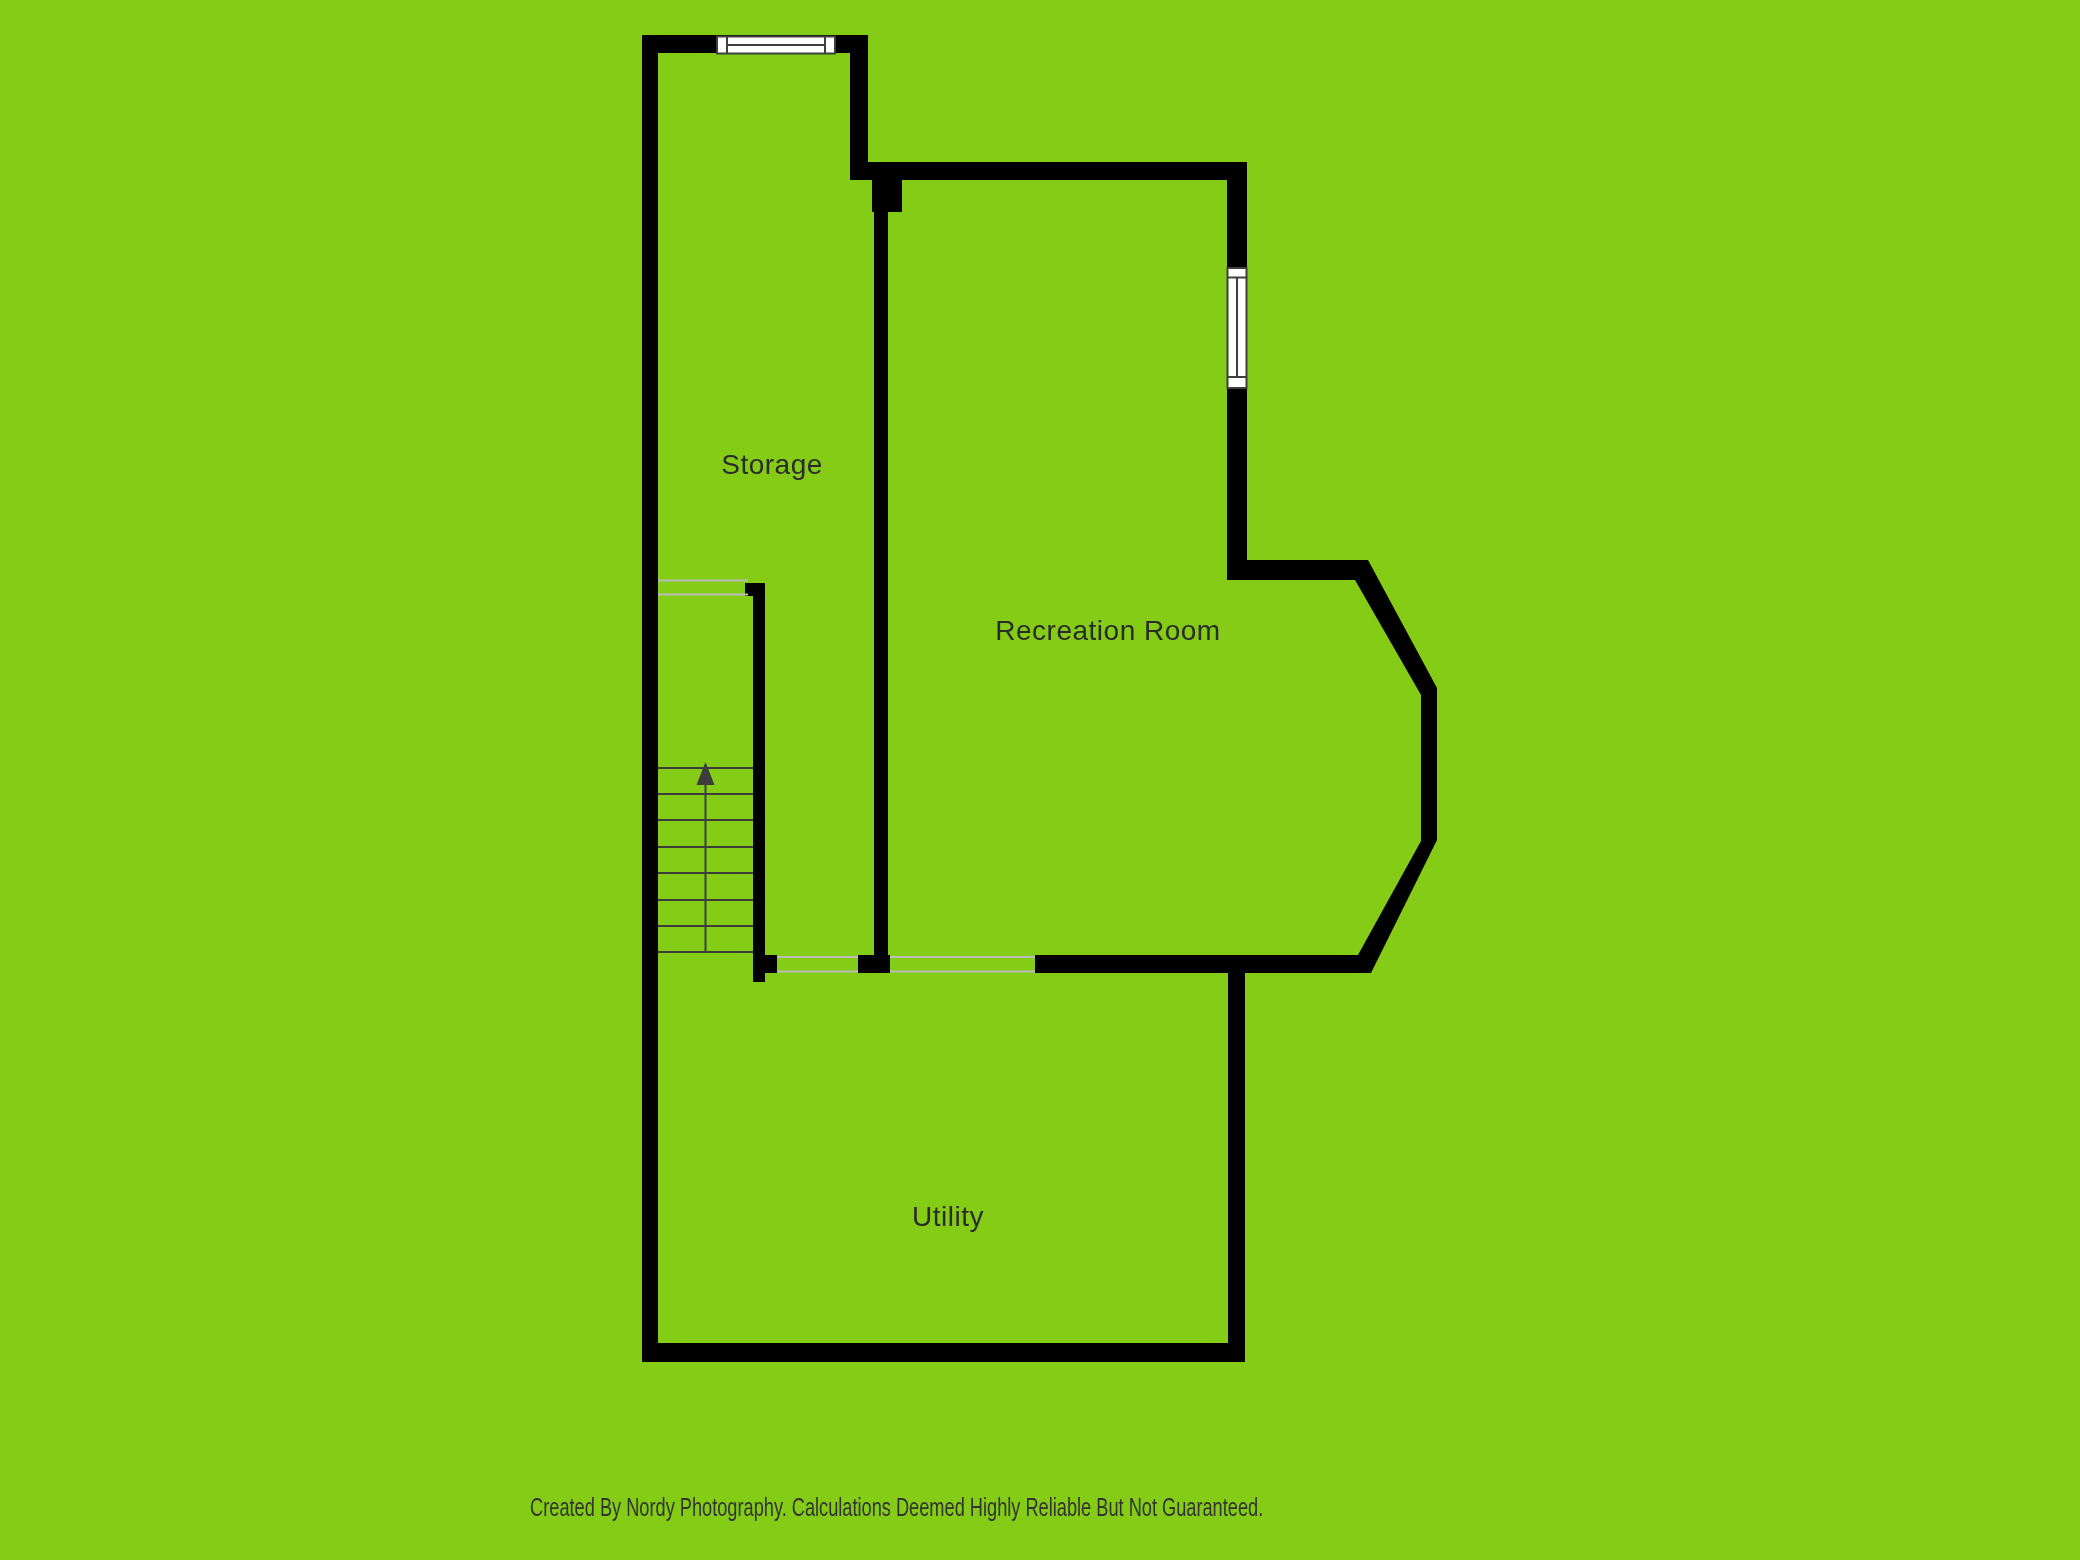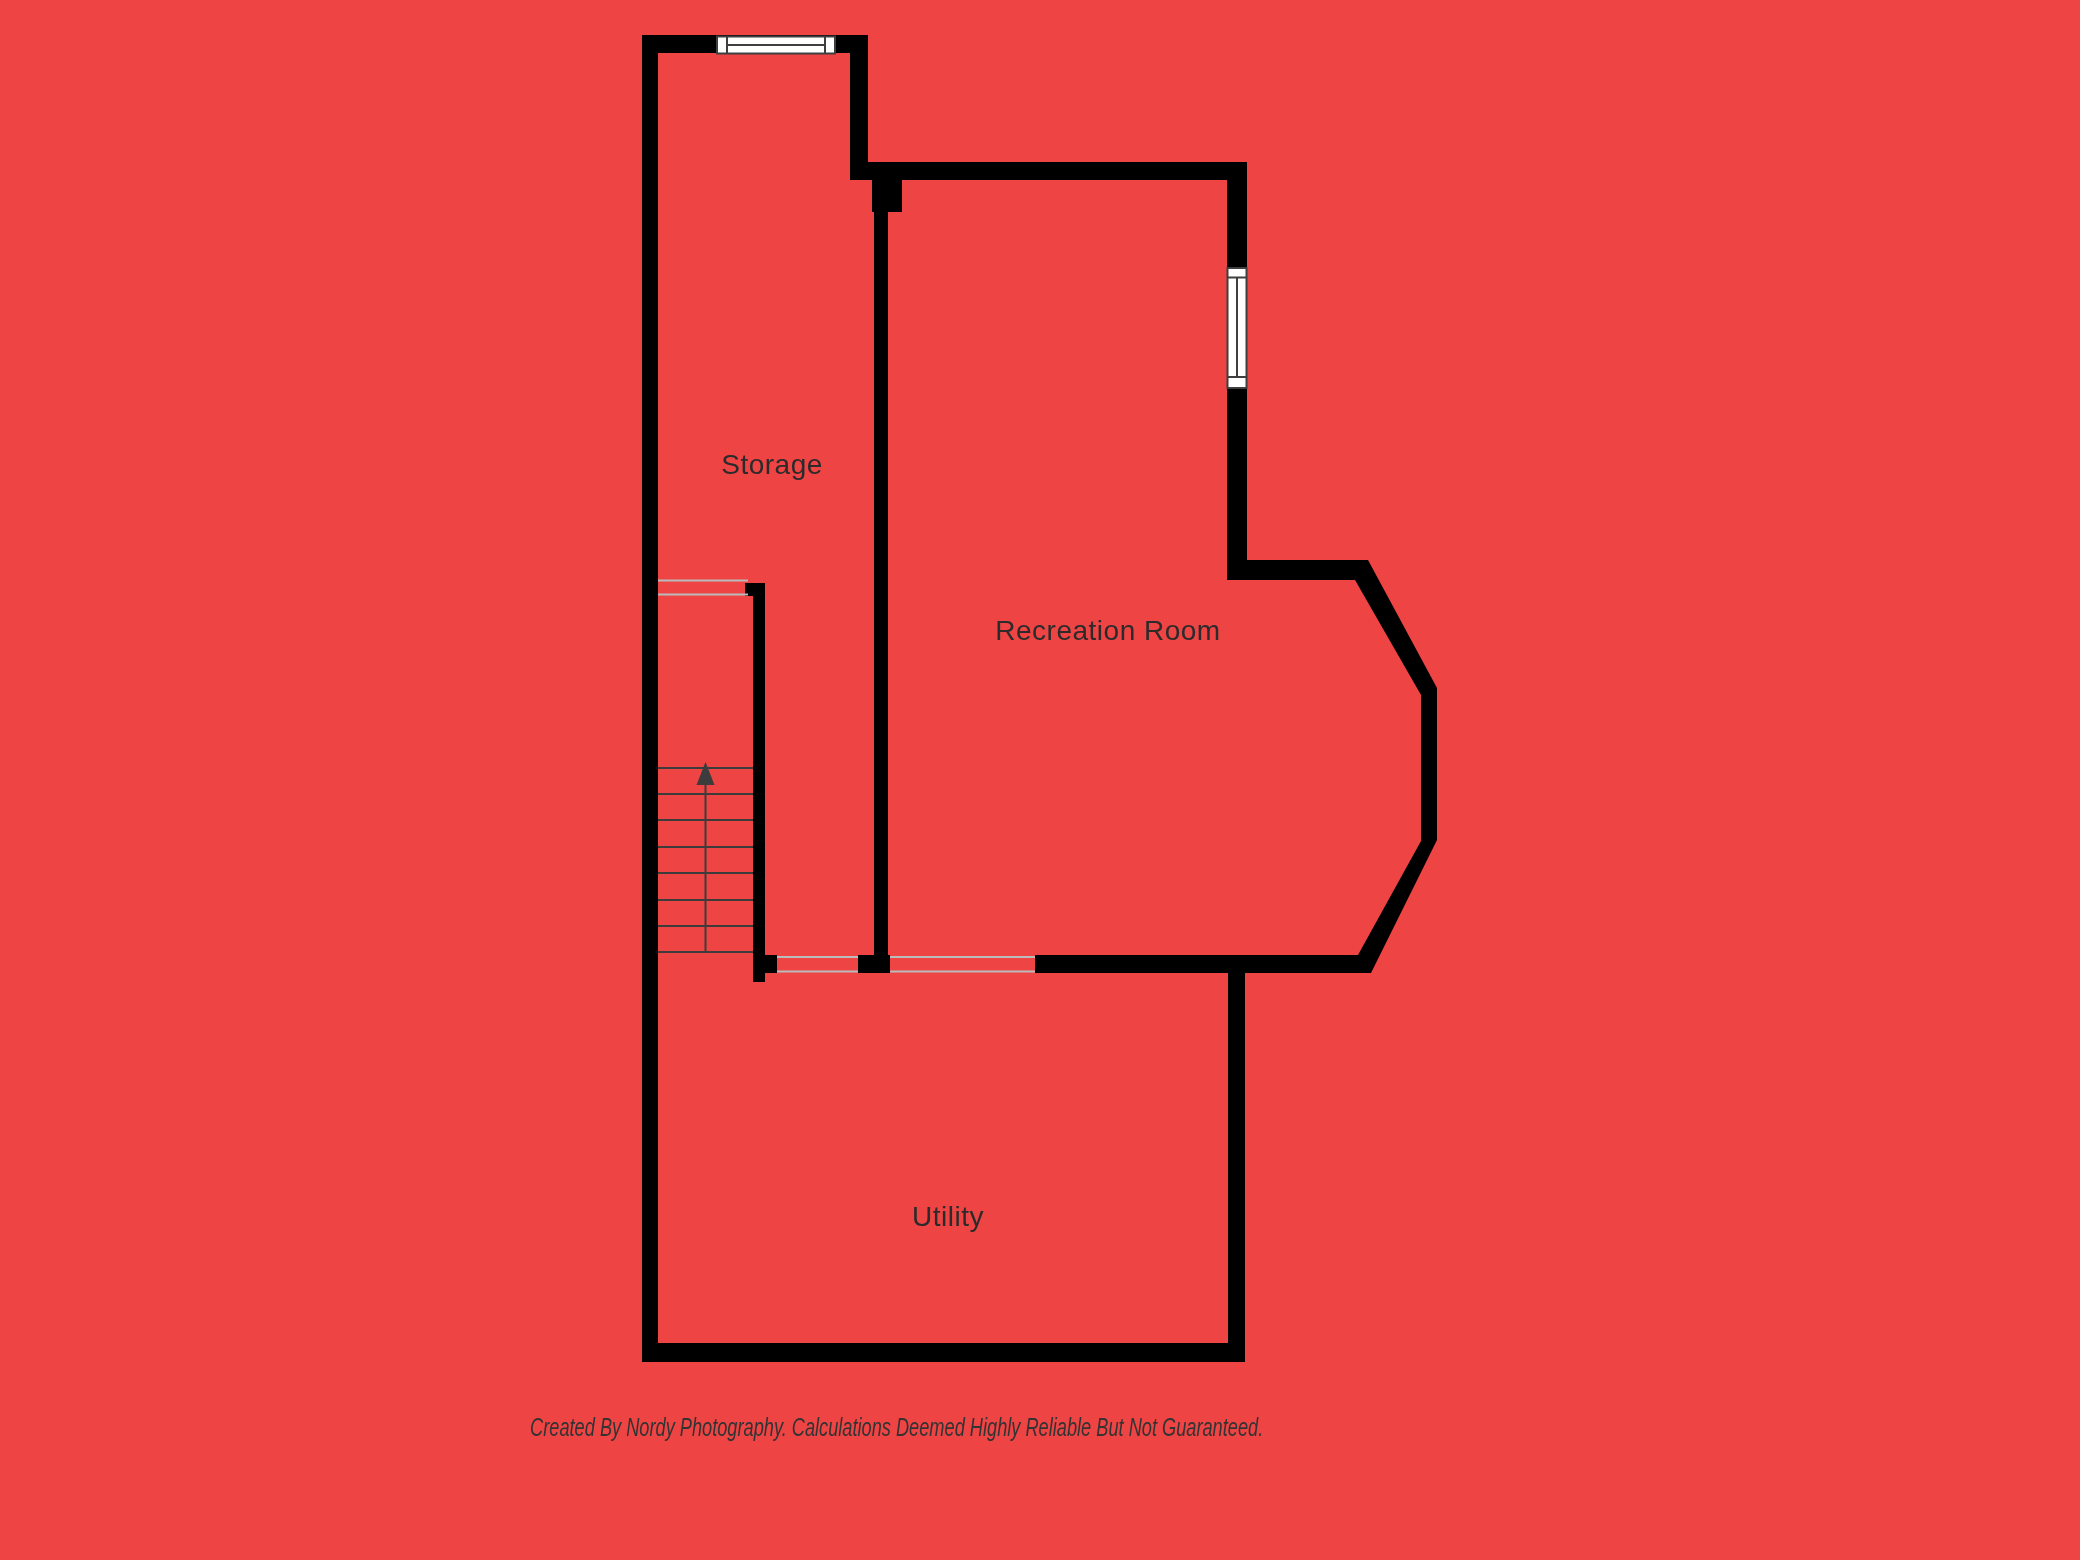--- a/index.html
+++ b/index.html
@@ -8,40 +8,39 @@
     background: #ffffff;
     width: 2080px;
     height: 1560px;
     overflow: hidden;
     font-family: "Liberation Sans", sans-serif;
   }
   .page {
     position: relative;
     width: 2080px;
     height: 1560px;
-    background: #ef4444;
+    background: #84cc16;
   }
   svg.plan {
     position: absolute;
     top: 0;
     left: 0;
     display: block;
   }
   svg.plan text {
     font-family: "Liberation Sans", "DejaVu Sans", sans-serif;
     font-size: 28px;
     letter-spacing: 0.5px;
   }
   .caption-row {
     position: absolute;
-    top: 1412px;
+    top: 1492px;
     left: 0;
     width: 1793px;
     text-align: center;
-    font-style: italic;
   }
   .caption-row .caption-text {
     display: inline-block;
     transform: scaleX(0.70);
     transform-origin: center;
     font-size: 26px;
     line-height: 1.2;
     color: #333333;
     white-space: nowrap;
   }

